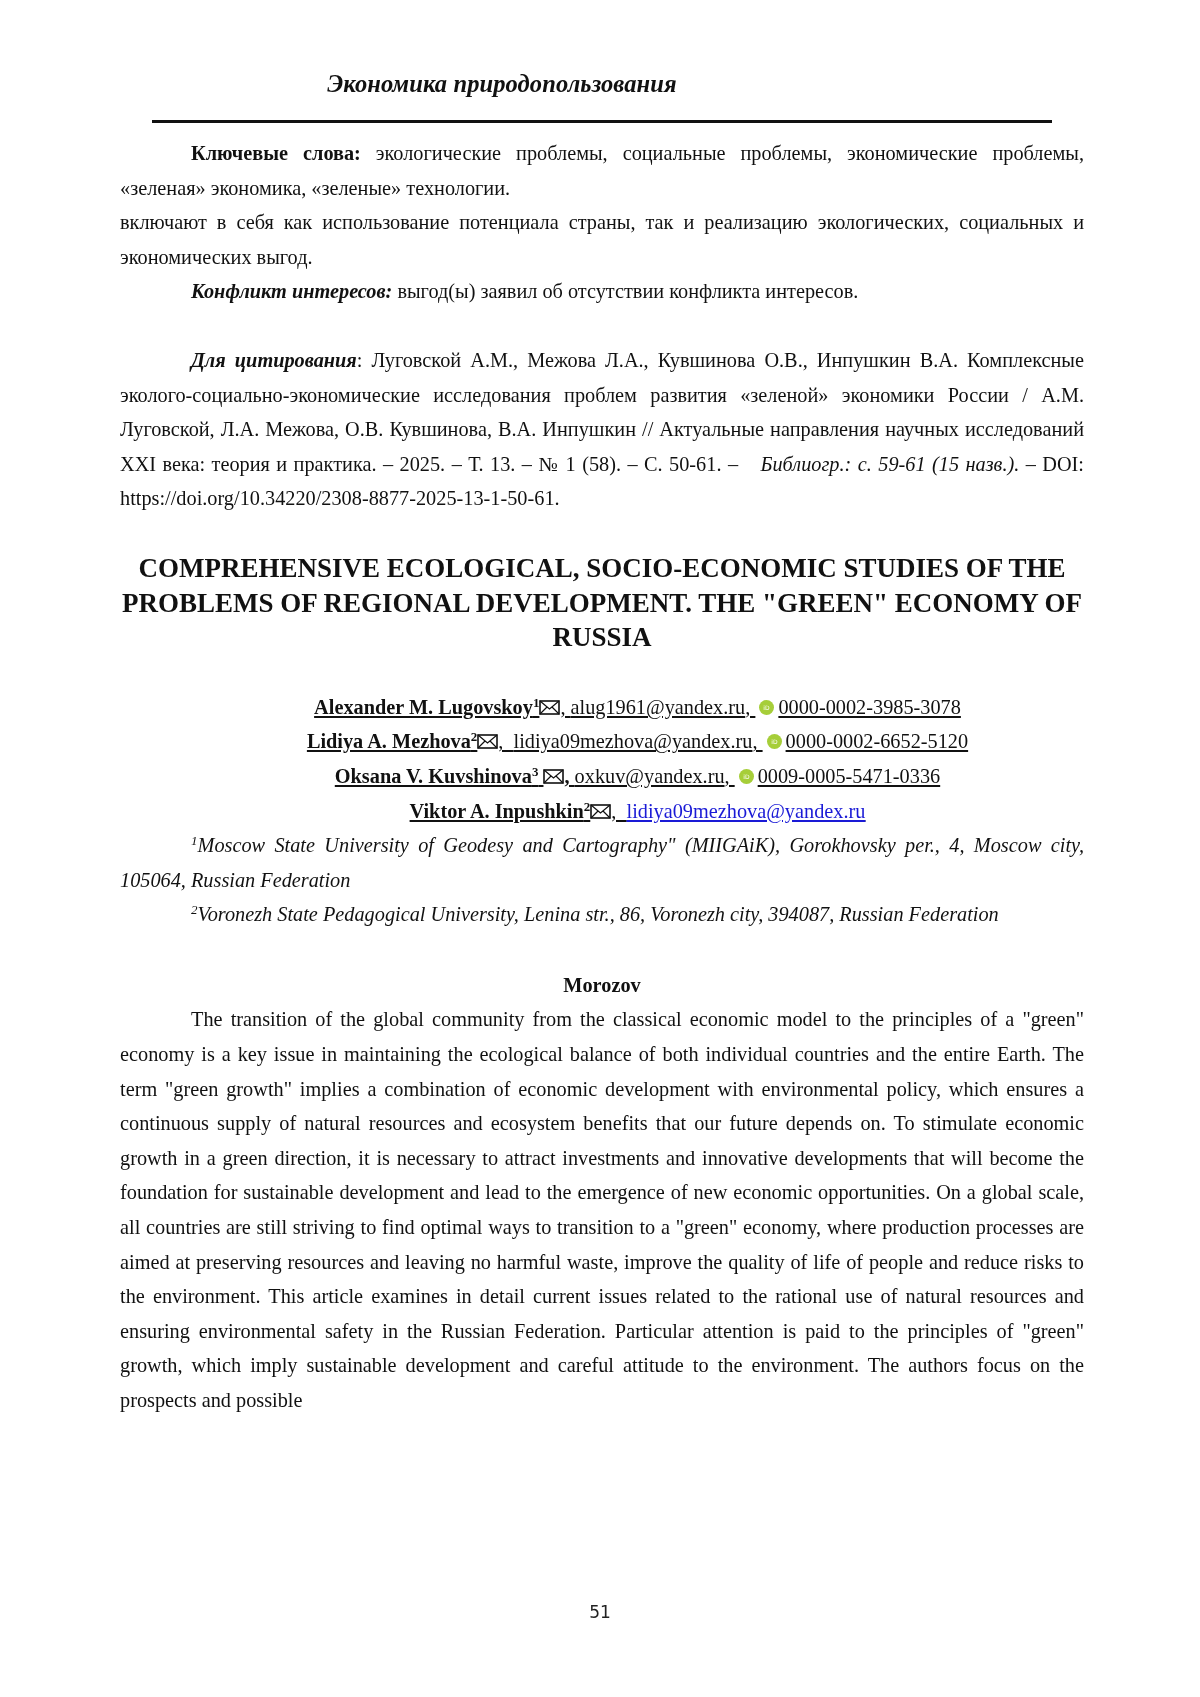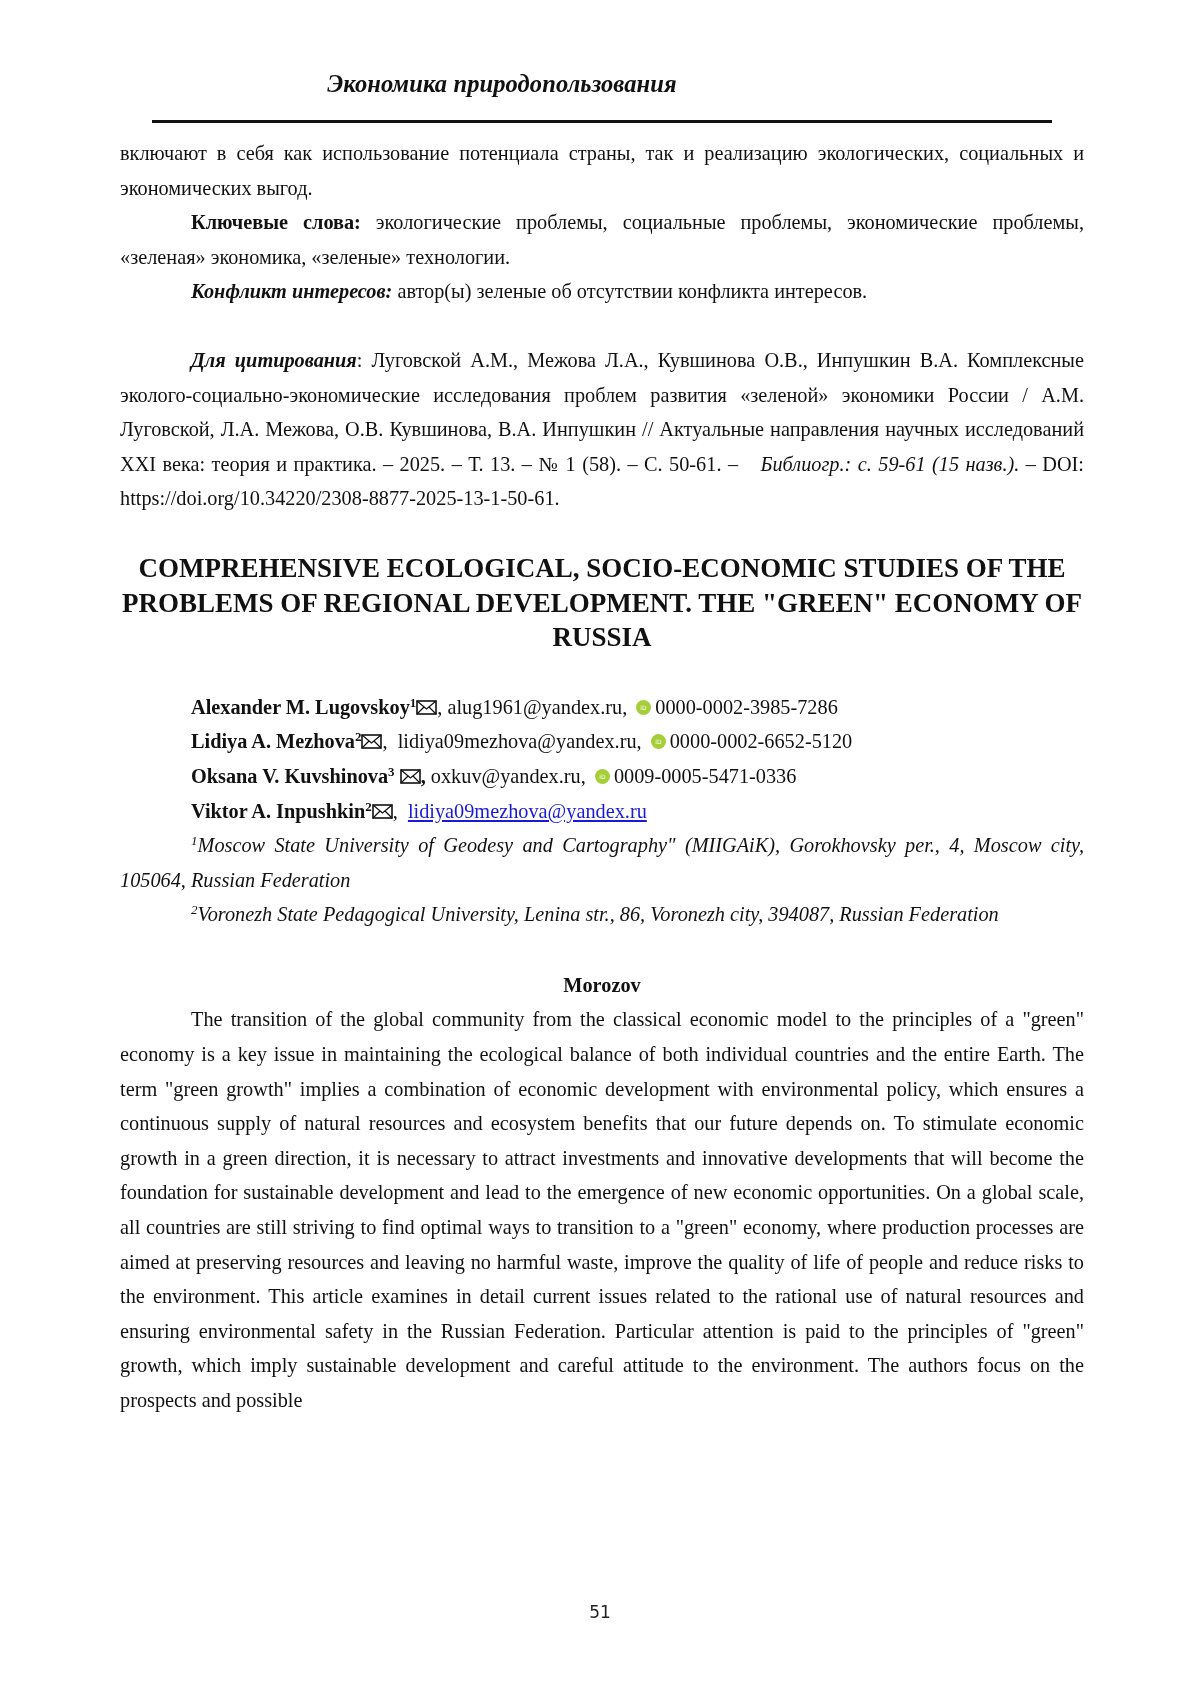--- a/index.html
+++ b/index.html
@@ -23,21 +23,21 @@
     .p { margin: 0; }
     .indent { text-indent: 71px; }
     .b { font-weight: bold; }
     .bi { font-weight: bold; font-style: italic; margin-top: 25px; }
     .i { font-style: italic; margin-left: 16px; }
     .gap-s { height: 34px; }
     .gap-m { height: 35px; }
     .title {
       text-align: center; font-weight: bold; font-size: 27px; line-height: 34.6px; margin: 0;
     }
-    .author-line { margin: 0; padding-left: 71px; text-align: left; white-space: nowrap; }
+    .author-line { margin: 0; padding-left: 71px; text-align: center; white-space: nowrap; text-decoration: underline; }
     .sup { font-size: 13px; vertical-align: 7px; line-height: 0; }
     .env {
       display: inline-block; width: 21px; height: 15px; vertical-align: -1px;
     }
     .orcid {
       display: inline-block; width: 15px; height: 15px; vertical-align: -1px; margin: 0 4px 0 4px;
     }
     .link { color: #1a1ad6; text-decoration: underline; }
     .aff { margin: 0; font-style: italic; }
     .abstract-h { text-align: center; font-weight: bold; margin: 0; }
@@ -49,44 +49,44 @@
 </head>
 <body>
 
 <div class="page">
 
   <div class="running-head">Экономика природопользования</div>
   <div class="head-rule"></div>
 
   <div class="content">
 
+    <p class="p indent"><span class="b">Ключевые слова:</span><span> экологические проблемы, социальные проблемы, экономические проблемы, «зеленая» экономика, «зеленые» технологии.</span></p>
+
     <p class="p">включают в себя как использование потенциала страны, так и реализацию экологических, социальных и экономических выгод.</p>
 
-    <p class="p indent"><span class="b">Ключевые слова:</span><span> экологические проблемы, социальные проблемы, экономические проблемы, «зеленая» экономика, «зеленые» технологии.</span></p>
-
-    <p class="p indent"><span class="bi">Конфликт интересов:</span><span> автор(ы) зеленые об отсутствии конфликта интересов.</span></p>
+    <p class="p indent"><span class="bi">Конфликт интересов:</span><span> выгод(ы) заявил об отсутствии конфликта интересов.</span></p>
 
     <div class="gap-s"></div>
 
     <p class="p indent"><span class="bi">Для цитирования</span><span>: Луговской А.М., Межова Л.А., Кувшинова О.В., Инпушкин В.А. Комплексные эколого-социально-экономические исследования проблем развития «зеленой» экономики России / А.М. Луговской, Л.А. Межова, О.В. Кувшинова, В.А. Инпушкин // Актуальные направления научных исследований XXI века: теория и практика. – 2025. – Т. 13. – № 1 (58). – С. 50-61. – </span><span class="i">Библиогр.: с. 59-61 (15 назв.).</span><span> – DOI: https://doi.org/10.34220/2308-8877-2025-13-1-50-61.</span></p>
 
     <div class="gap-m"></div>
 
     <p class="title">COMPREHENSIVE ECOLOGICAL, SOCIO-ECONOMIC STUDIES OF THE</p>
     <p class="title">PROBLEMS OF REGIONAL DEVELOPMENT. THE "GREEN" ECONOMY OF RUSSIA</p>
 
     <div class="gap-m"></div>
 
     <p class="author-line"><span class="b">Alexander M. Lugovskoy</span><span class="sup b">1</span><svg class="env" viewBox="0 0 21 15">
           <rect x="1" y="1" width="19" height="13" fill="none" stroke="#111" stroke-width="1.6"></rect>
           <path d="M1 1 L10.5 9 L20 1 M1 14 L8 7 M20 14 L13 7" fill="none" stroke="#111" stroke-width="1.2"></path>
         </svg><span>, </span><span>alug1961@yandex.ru</span><span>, </span><svg class="orcid" viewBox="0 0 15 15">
           <circle cx="7.5" cy="7.5" r="7.5" fill="#a6ce39"></circle>
           <text x="7.5" y="10" font-size="6" text-anchor="middle" fill="#fff" font-family="DejaVu Sans, sans-serif">iD</text>
-        </svg><span>0000-0002-3985-7286</span></p>
+        </svg><span>0000-0002-3985-3078</span></p>
 
     <p class="author-line"><span class="b">Lidiya A. Mezhova</span><span class="sup b">2</span><svg class="env" viewBox="0 0 21 15">
           <rect x="1" y="1" width="19" height="13" fill="none" stroke="#111" stroke-width="1.6"></rect>
           <path d="M1 1 L10.5 9 L20 1 M1 14 L8 7 M20 14 L13 7" fill="none" stroke="#111" stroke-width="1.2"></path>
         </svg><span style="white-space:pre">,  </span><span>lidiya09mezhova@yandex.ru</span><span>, </span><svg class="orcid" viewBox="0 0 15 15">
           <circle cx="7.5" cy="7.5" r="7.5" fill="#a6ce39"></circle>
           <text x="7.5" y="10" font-size="6" text-anchor="middle" fill="#fff" font-family="DejaVu Sans, sans-serif">iD</text>
         </svg><span>0000-0002-6652-5120</span></p>
 
     <p class="author-line"><span class="b">Oksana V. Kuvshinova</span><span class="sup b">3</span> <svg class="env" viewBox="0 0 21 15">

